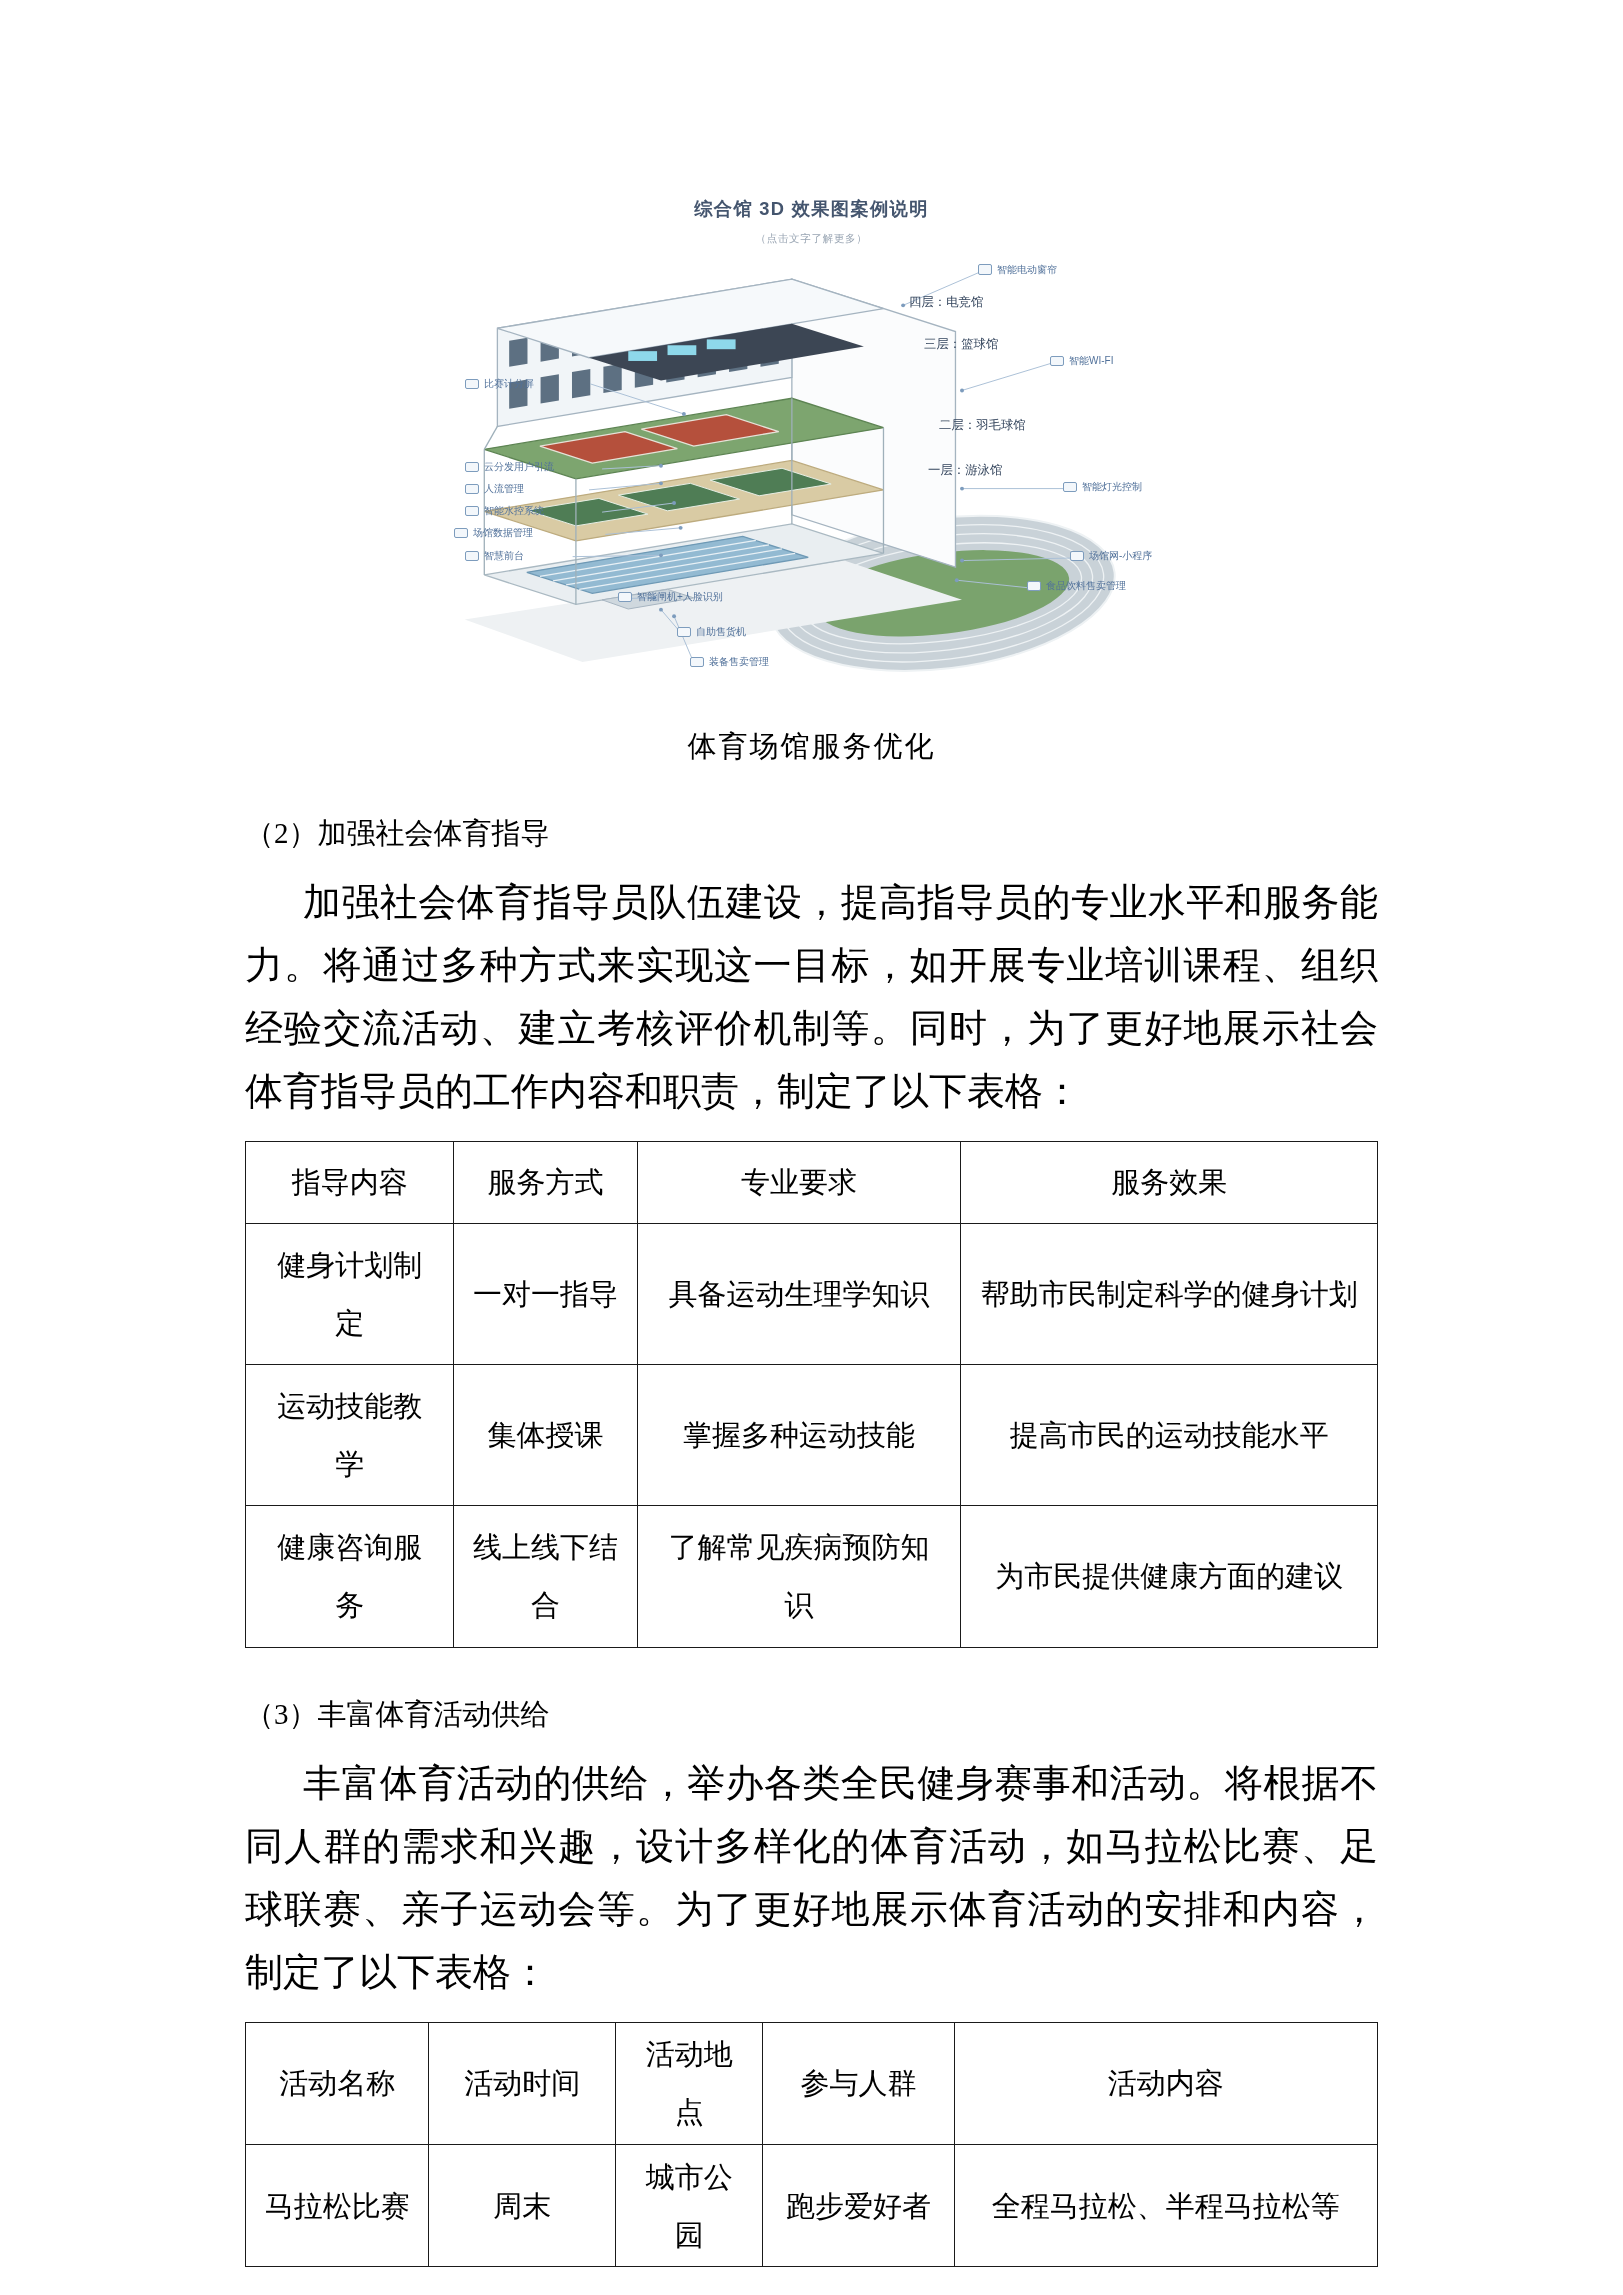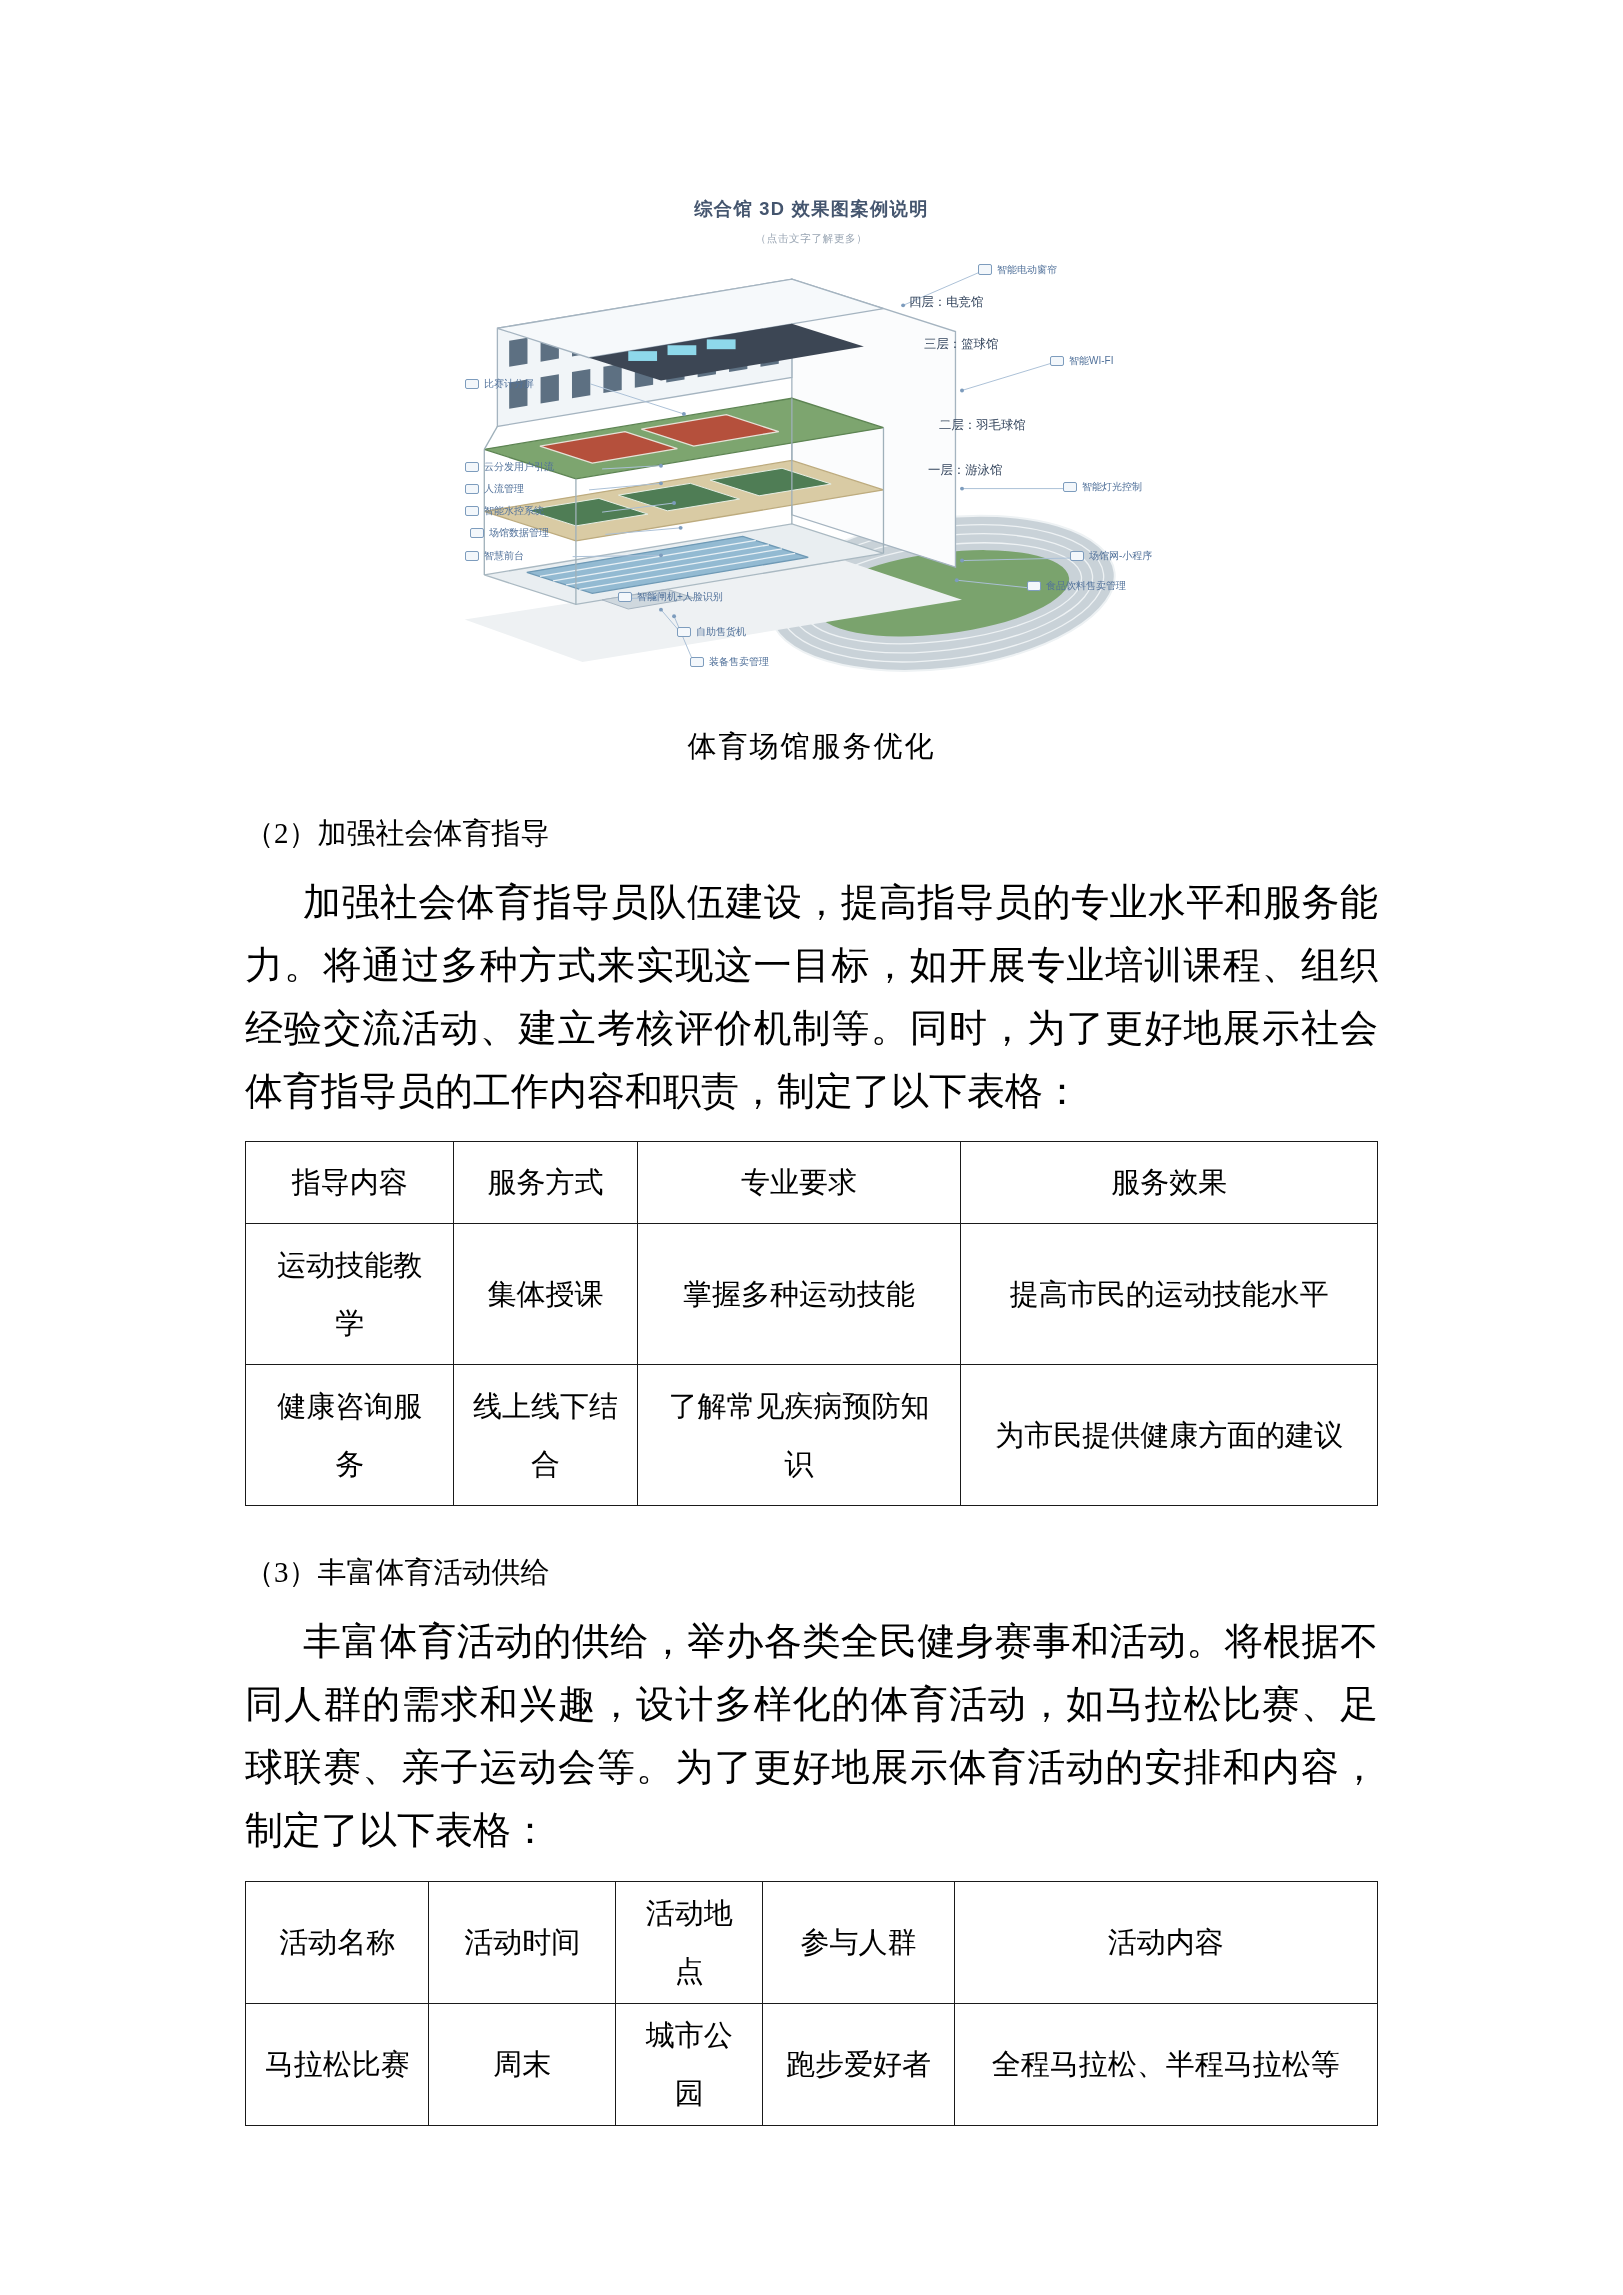--- a/index.html
+++ b/index.html
@@ -187,21 +187,21 @@
           <span>云分发用户引流</span>
         </div>
       <div class="callout" style="left:79px;top:231px">
           <span class="ic"></span>
           <span>人流管理</span>
         </div>
       <div class="callout" style="left:79px;top:253px">
           <span class="ic"></span>
           <span>智能水控系统</span>
         </div>
-      <div class="callout" style="left:84px;top:275px">
+      <div class="callout" style="left:68px;top:275px">
           <span class="ic"></span>
           <span>场馆数据管理</span>
         </div>
       <div class="callout" style="left:79px;top:298px">
           <span class="ic"></span>
           <span>智慧前台</span>
         </div>
       <div class="callout" style="left:232px;top:339px">
           <span class="ic"></span>
           <span>智能闸机+人脸识别</span>
@@ -257,20 +257,26 @@
     </colgroup>
     <thead>
       <tr>
         <th>指导内容</th>
         <th>服务方式</th>
         <th>专业要求</th>
         <th>服务效果</th>
       </tr>
     </thead>
     <tbody>
+      <tr>
+        <td>健身计划制定</td>
+        <td>一对一指导</td>
+        <td>具备运动生理学知识</td>
+        <td>帮助市民制定科学的健身计划</td>
+      </tr>
       <tr>
         <td>运动技能教学</td>
         <td>集体授课</td>
         <td>掌握多种运动技能</td>
         <td>提高市民的运动技能水平</td>
       </tr>
       <tr>
         <td>健康咨询服务</td>
         <td>线上线下结合</td>
         <td>了解常见疾病预防知识</td>

